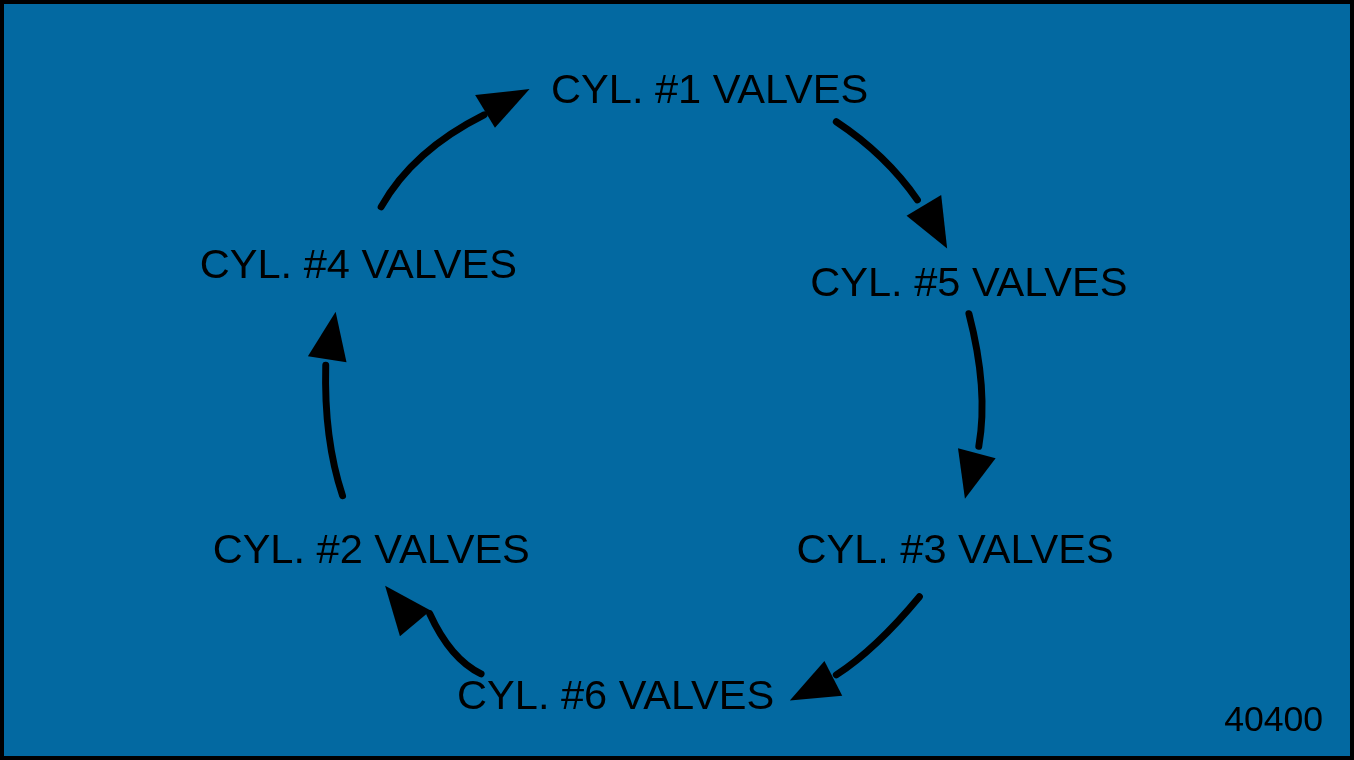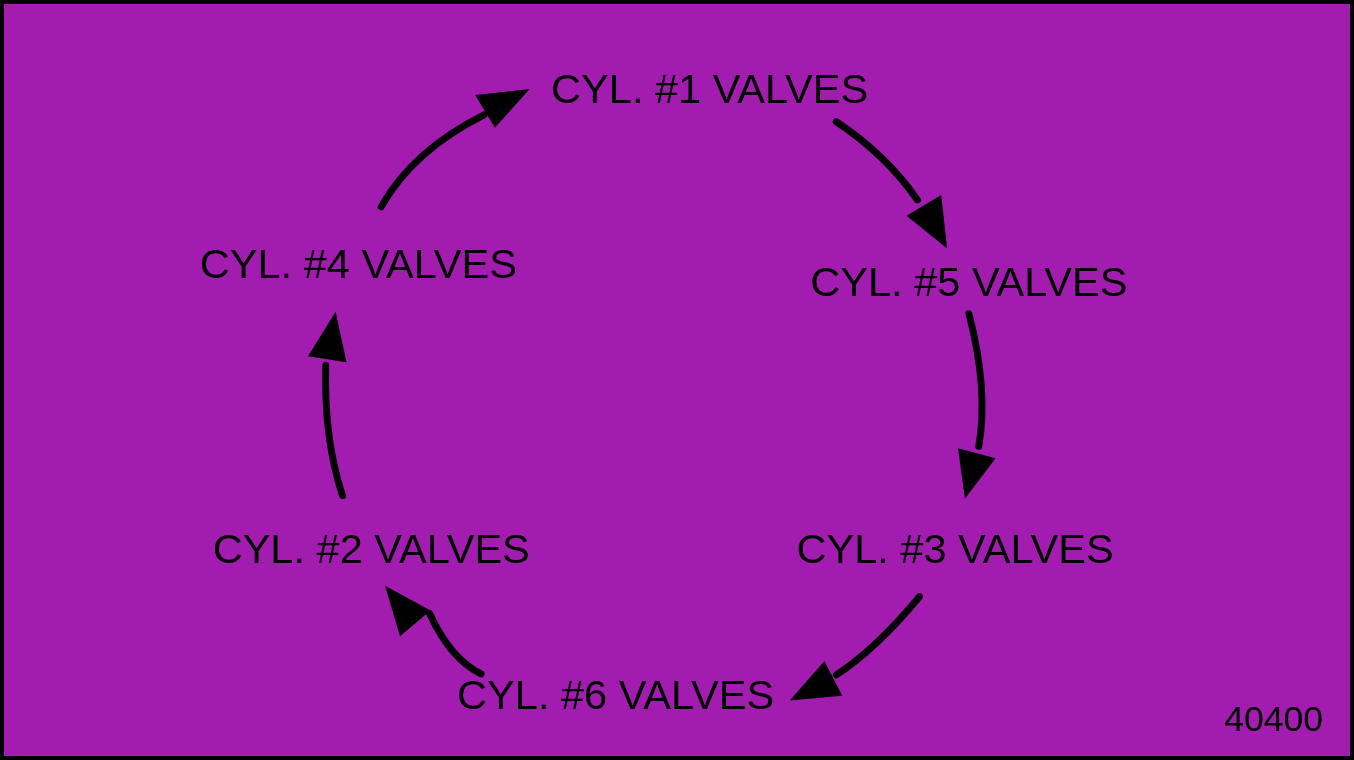--- a/index.html
+++ b/index.html
@@ -7,21 +7,21 @@
     padding: 0;
     background: #ffffff;
     font-family: "Liberation Sans", sans-serif;
   }
   .frame {
     position: relative;
     width: 1354px;
     height: 760px;
     box-sizing: border-box;
     border: 4px solid #000000;
-    background: #a21caf;
+    background: #0369a1;
     overflow: hidden;
   }
   .frame svg {
     display: block;
     width: 100%;
     height: 100%;
   }
   .arc {
     fill: none;
     stroke: #000000;

